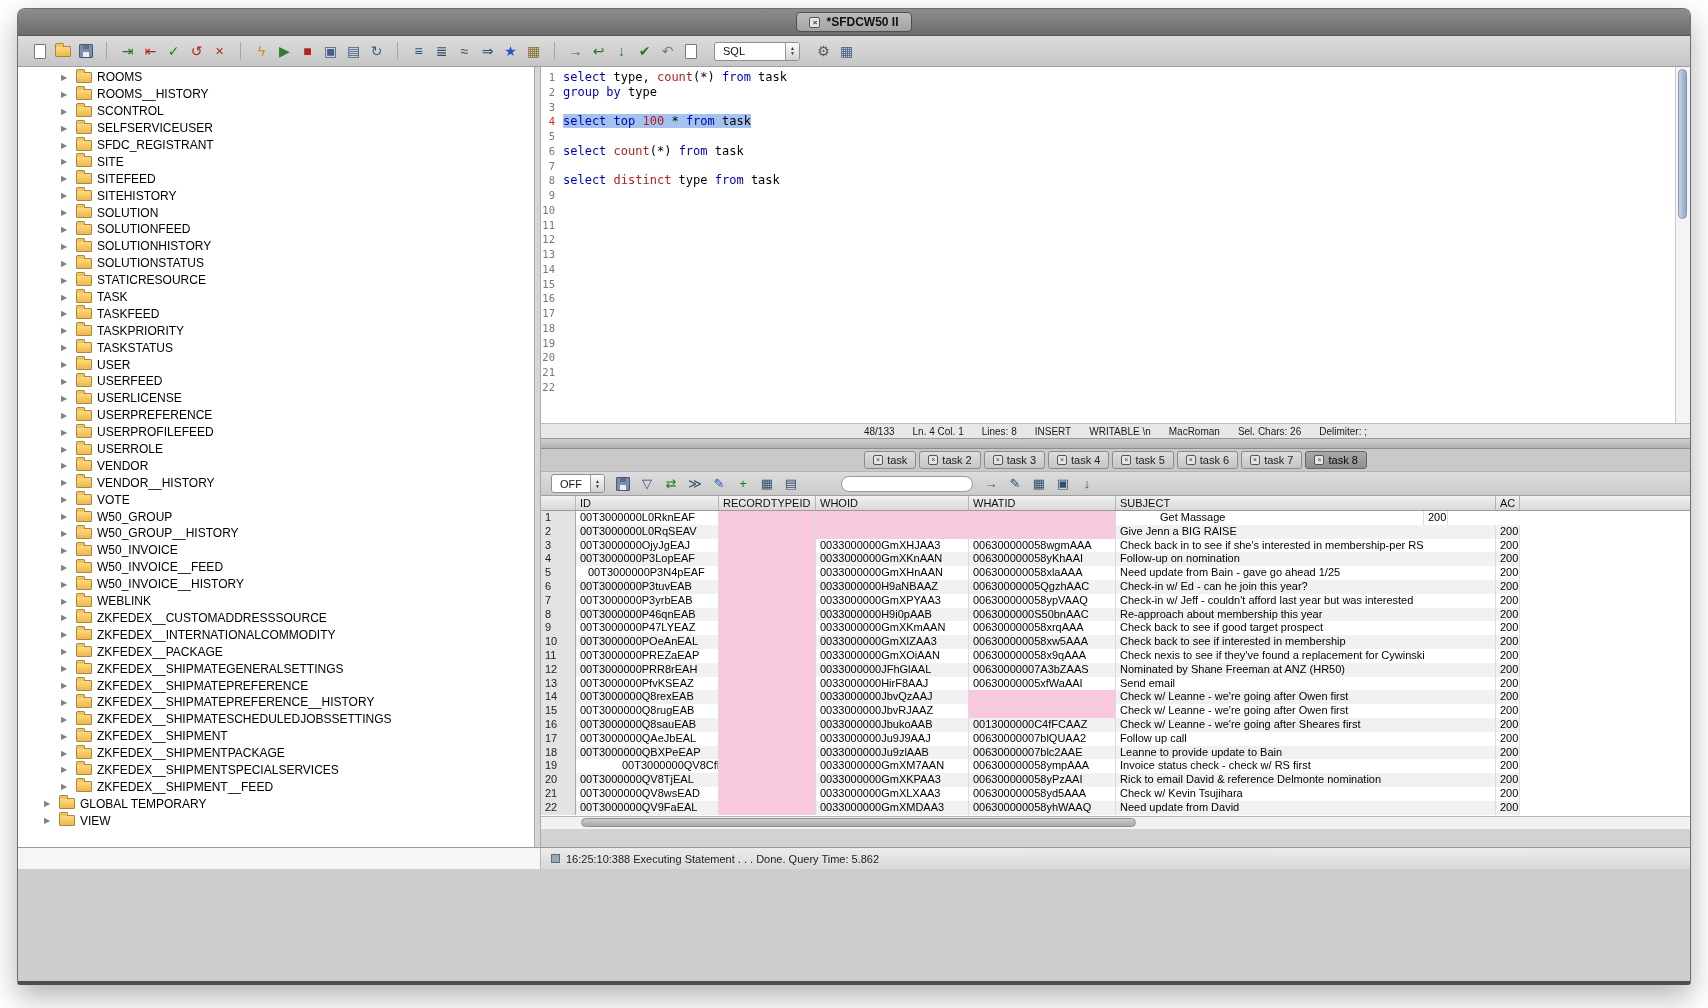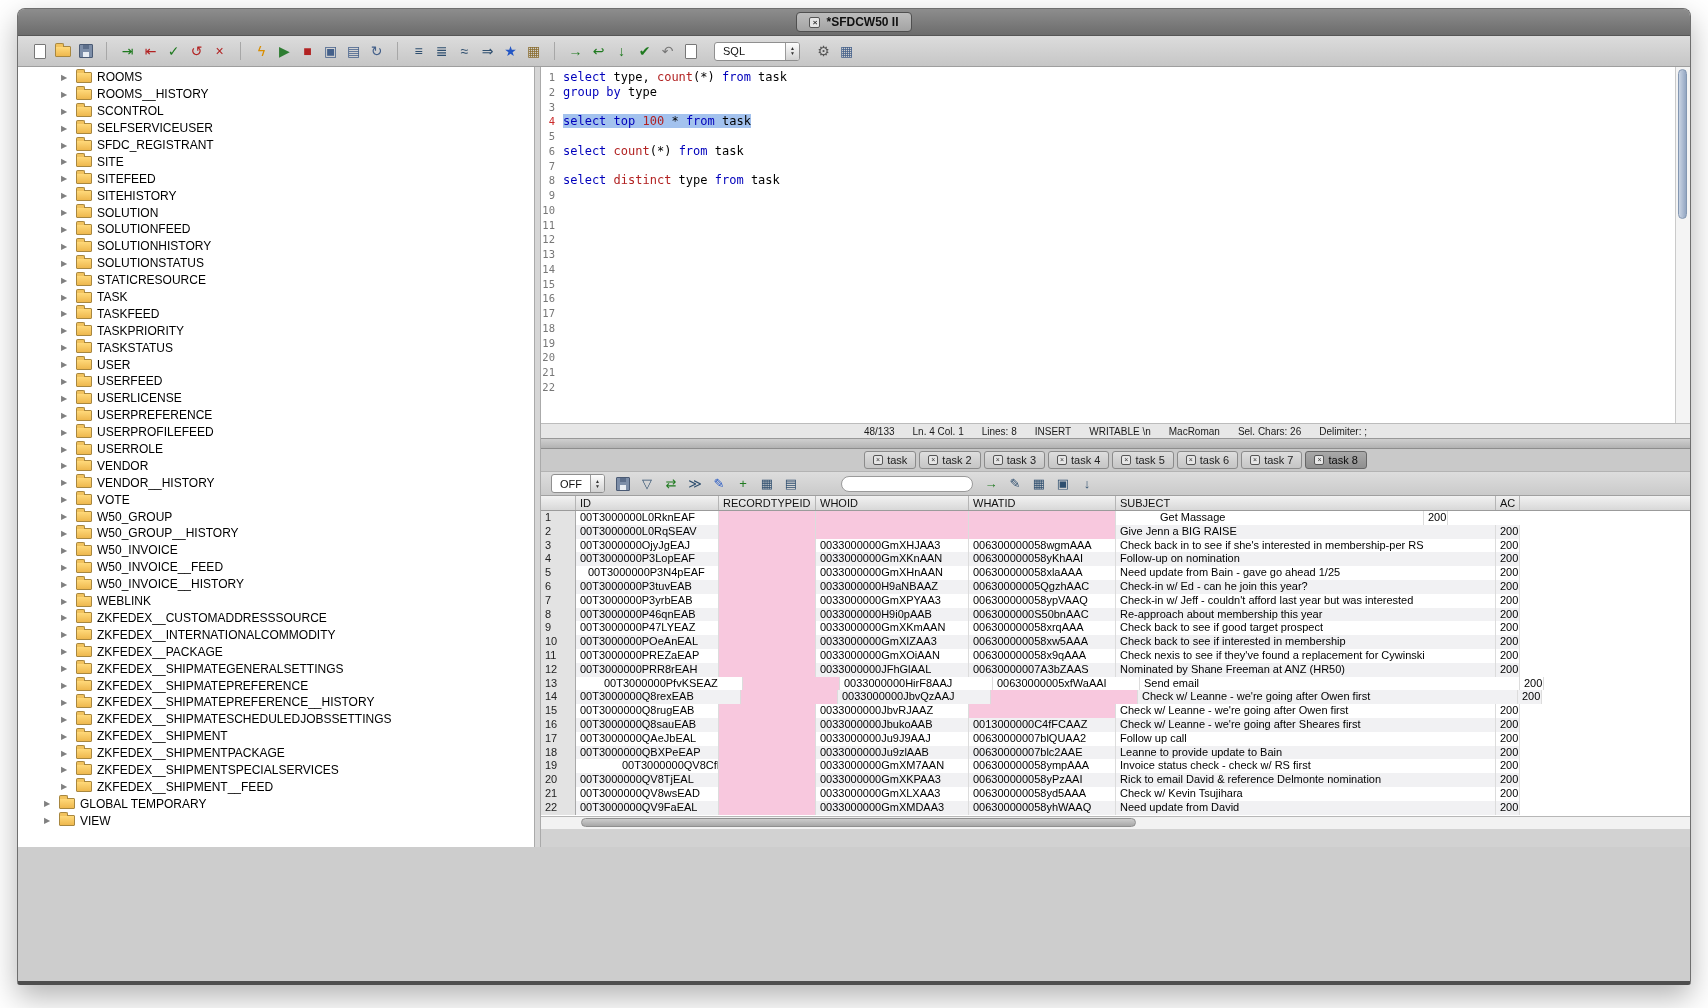--- a/index.html
+++ b/index.html
@@ -700,31 +700,31 @@
             <div class="g-cell" style="width: 143px;">00T3000000PRR8rEAH</div>
             <div class="g-cell null" style="width: 97px;"></div>
             <div class="g-cell" style="width: 153px;">0033000000JFhGlAAL</div>
             <div class="g-cell" style="width: 147px;">00630000007A3bZAAS</div>
             <div class="g-cell" style="width: 380px;">Nominated by Shane Freeman at ANZ (HR50)</div>
             <div class="g-cell" style="width: 24px;">200</div>
             <div class="g-cell fill"></div>
           </div>
           <div class="g-row">
             <div class="g-cell rownum" style="width: 35px;">13</div>
-            <div class="g-cell" style="width: 143px; margin-left: 24px;">00T3000000PfvKSEAZ</div>
+            <div class="g-cell" style="width: 143px;">00T3000000PfvKSEAZ</div>
             <div class="g-cell null" style="width: 97px;"></div>
             <div class="g-cell" style="width: 153px;">0033000000HirF8AAJ</div>
             <div class="g-cell" style="width: 147px;">00630000005xfWaAAI</div>
             <div class="g-cell" style="width: 380px;">Send email</div>
             <div class="g-cell" style="width: 24px;">200</div>
             <div class="g-cell fill"></div>
           </div>
           <div class="g-row alt">
             <div class="g-cell rownum" style="width: 35px;">14</div>
-            <div class="g-cell" style="width: 165px;">00T3000000Q8rexEAB</div>
+            <div class="g-cell" style="width: 143px;">00T3000000Q8rexEAB</div>
             <div class="g-cell null" style="width: 97px;"></div>
             <div class="g-cell" style="width: 153px;">0033000000JbvQzAAJ</div>
             <div class="g-cell null" style="width: 147px;"></div>
             <div class="g-cell" style="width: 380px;">Check w/ Leanne - we're going after Owen first</div>
             <div class="g-cell" style="width: 24px;">200</div>
             <div class="g-cell fill"></div>
           </div>
           <div class="g-row">
             <div class="g-cell rownum" style="width: 35px;">15</div>
             <div class="g-cell" style="width: 143px;">00T3000000Q8rugEAB</div>
@@ -807,15 +807,20 @@
           </div>
         </div>
       <div class="hscroll">
         <div class="hthumb"></div>
       </div>
       <div class="rfiller"></div>
 
     </div>
   </div>
 
+  <div class="statusbar">
+    <div class="sb-left"></div>
+    <span class="sb-icon"></span>
+    <span class="sb-text">16:25:10:388 Executing Statement . . . Done. Query Time: 5.862</span>
+  </div>
 
   <div class="bottomfiller"></div>
 </div>
 
 </body></html>

